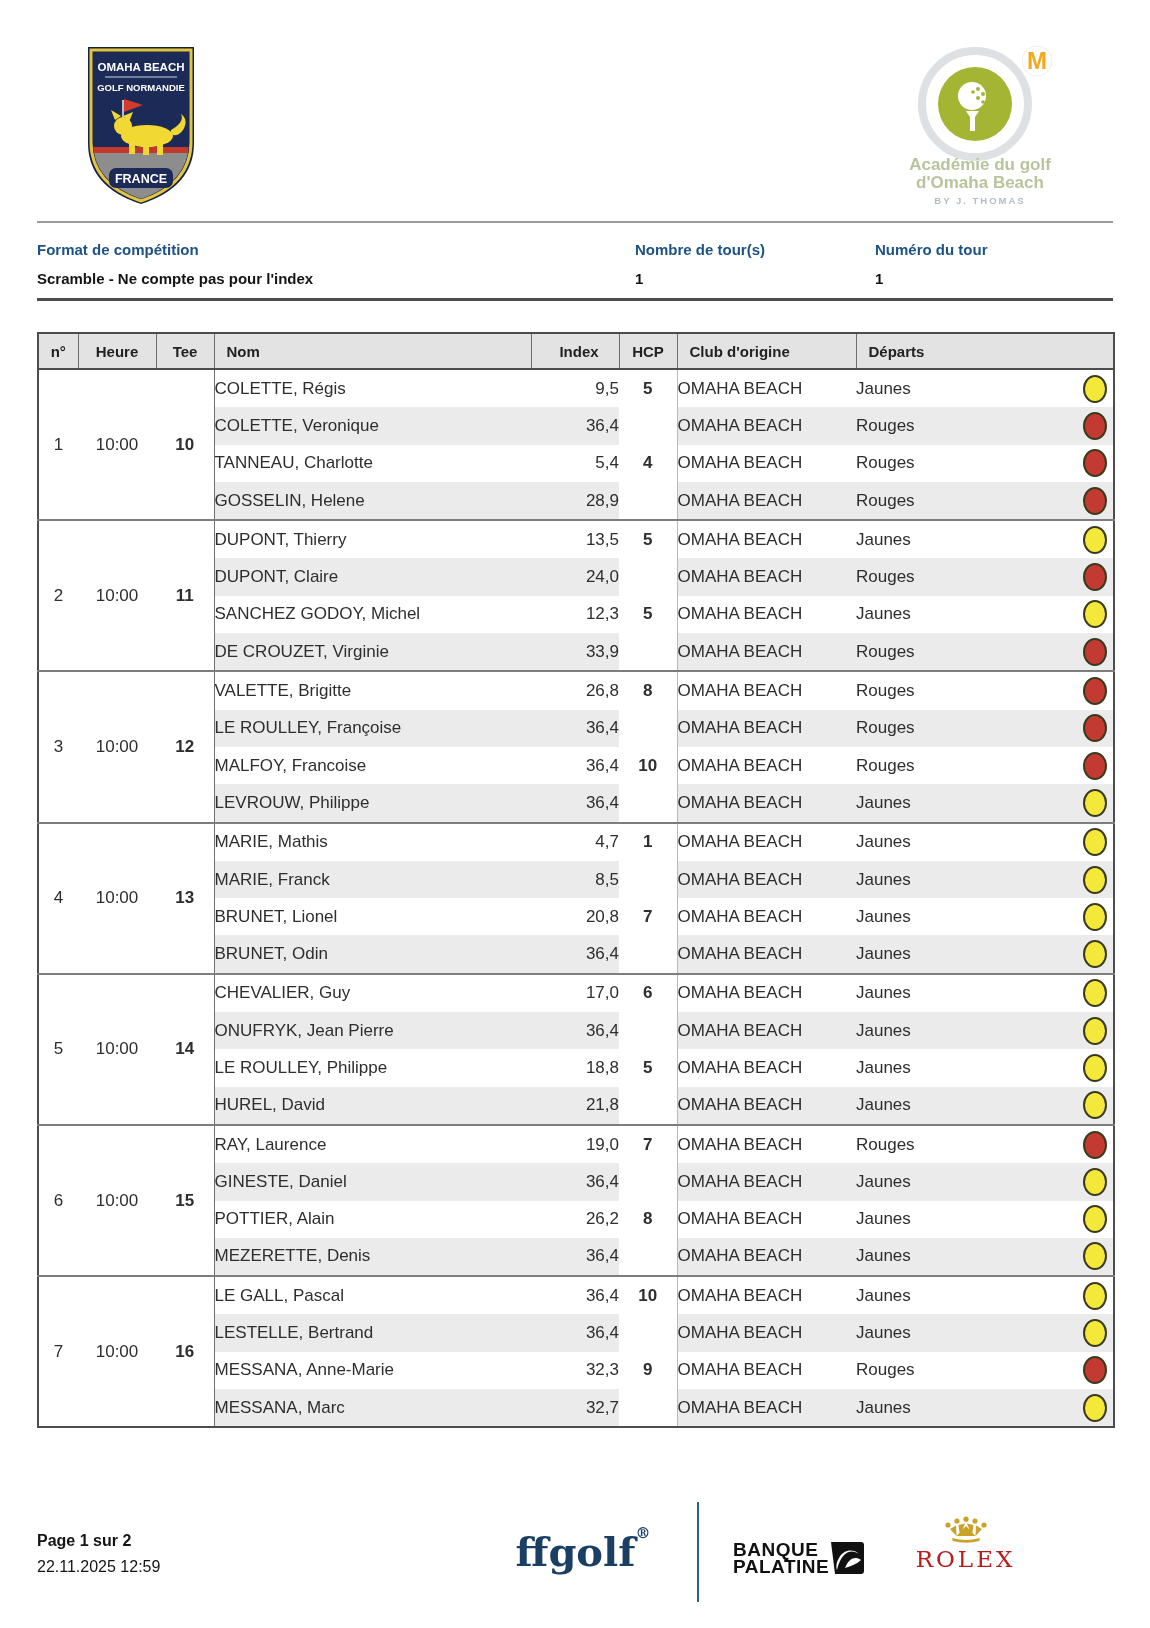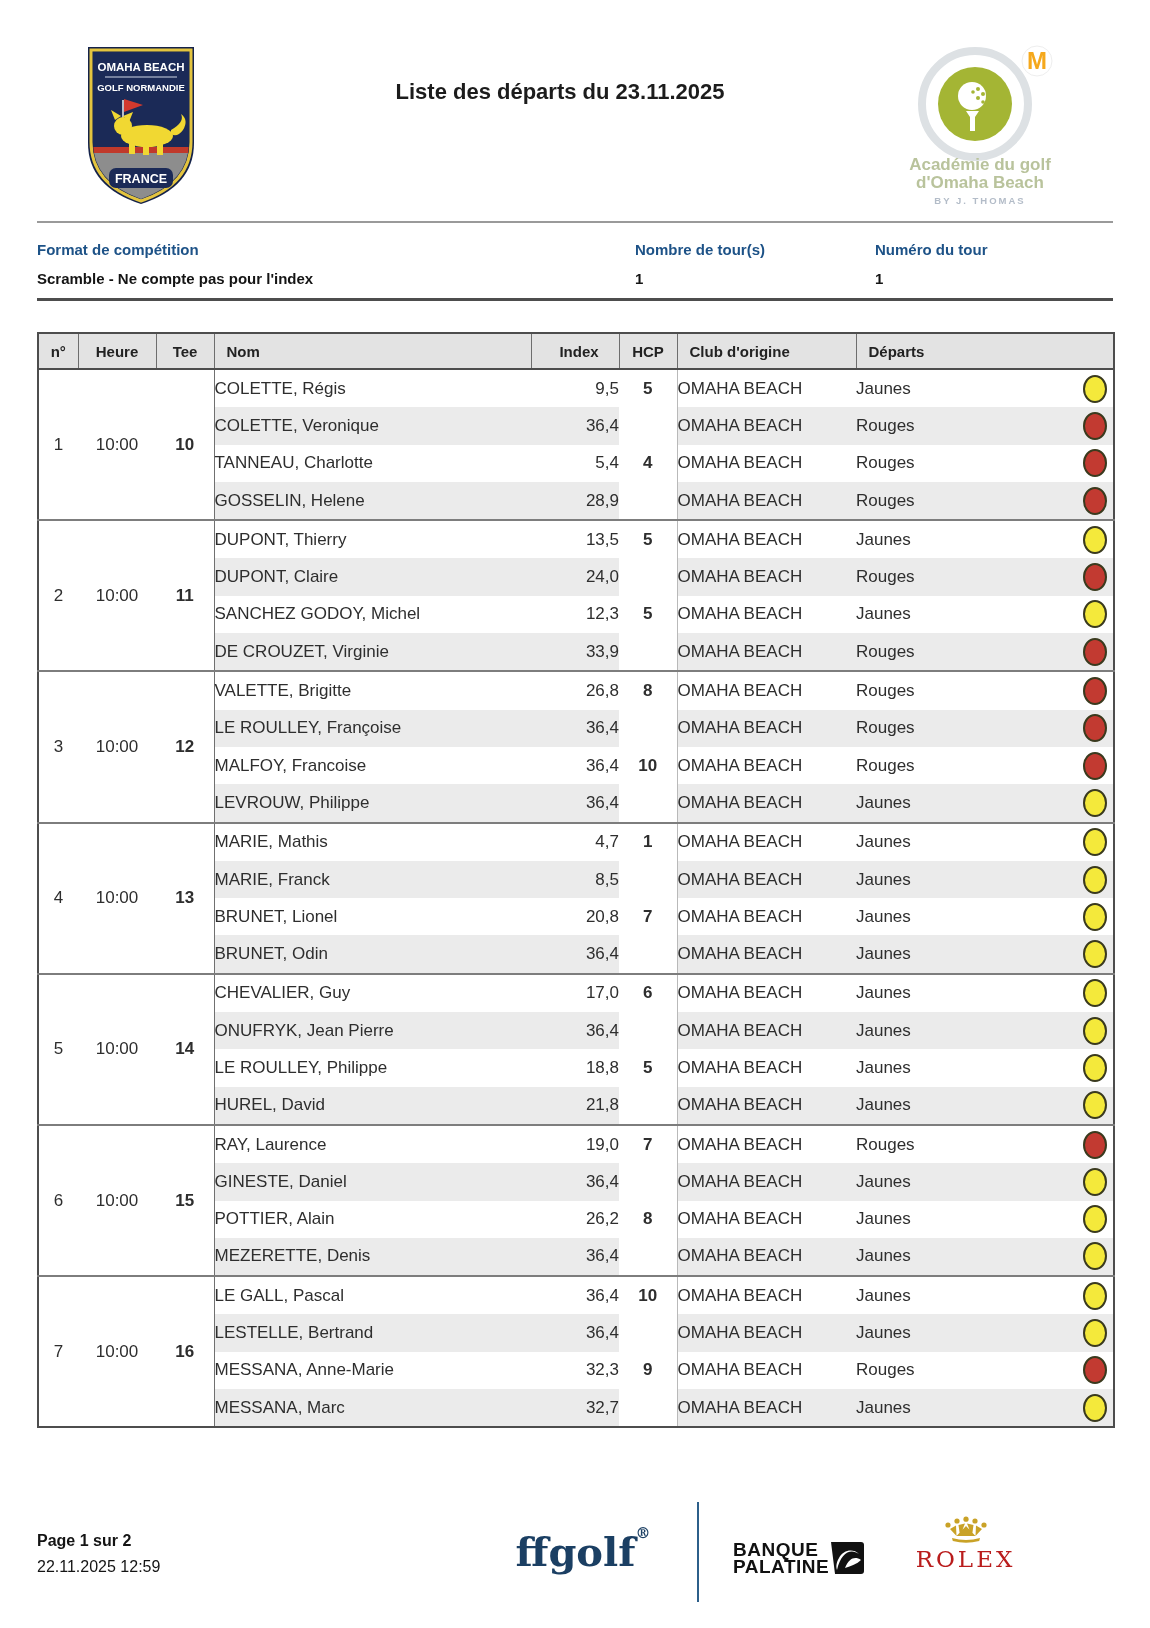--- a/index.html
+++ b/index.html
@@ -96,21 +96,20 @@
       <rect x="72" y="100" width="6" height="11"></rect>
       <path d="M30,76 L26,66 L36,72 Z"></path>
       <path d="M44,78 L48,68 L38,72 Z"></path>
     </g>
     <rect x="24" y="124" width="64" height="20" rx="7" fill="#1b2a57"></rect>
     <text x="56" y="139" text-anchor="middle" font-family="Liberation Sans, sans-serif" font-size="12.5" font-weight="bold" fill="#ffffff">FRANCE</text>
   </svg>
 </div>
 
 <div class="abs" id="title-block">
-  <h3 id="list-title">Liste des départs du 23.11.2025</h3>
 </div>
 
 <div class="abs" id="academie-logo" style="left:895px;top:36px;">
   <svg width="185" height="172" viewBox="0 0 185 172">
     <circle cx="80" cy="68" r="53" fill="#ffffff" stroke="#dde1e4" stroke-width="8"></circle>
     <circle cx="80" cy="68" r="37" fill="#a4b534"></circle>
     <g>
       <circle cx="77" cy="60" r="14" fill="#ffffff"></circle>
       <circle cx="83" cy="53" r="2" fill="#a4b534"></circle>
       <circle cx="88" cy="58" r="2" fill="#a4b534"></circle>

